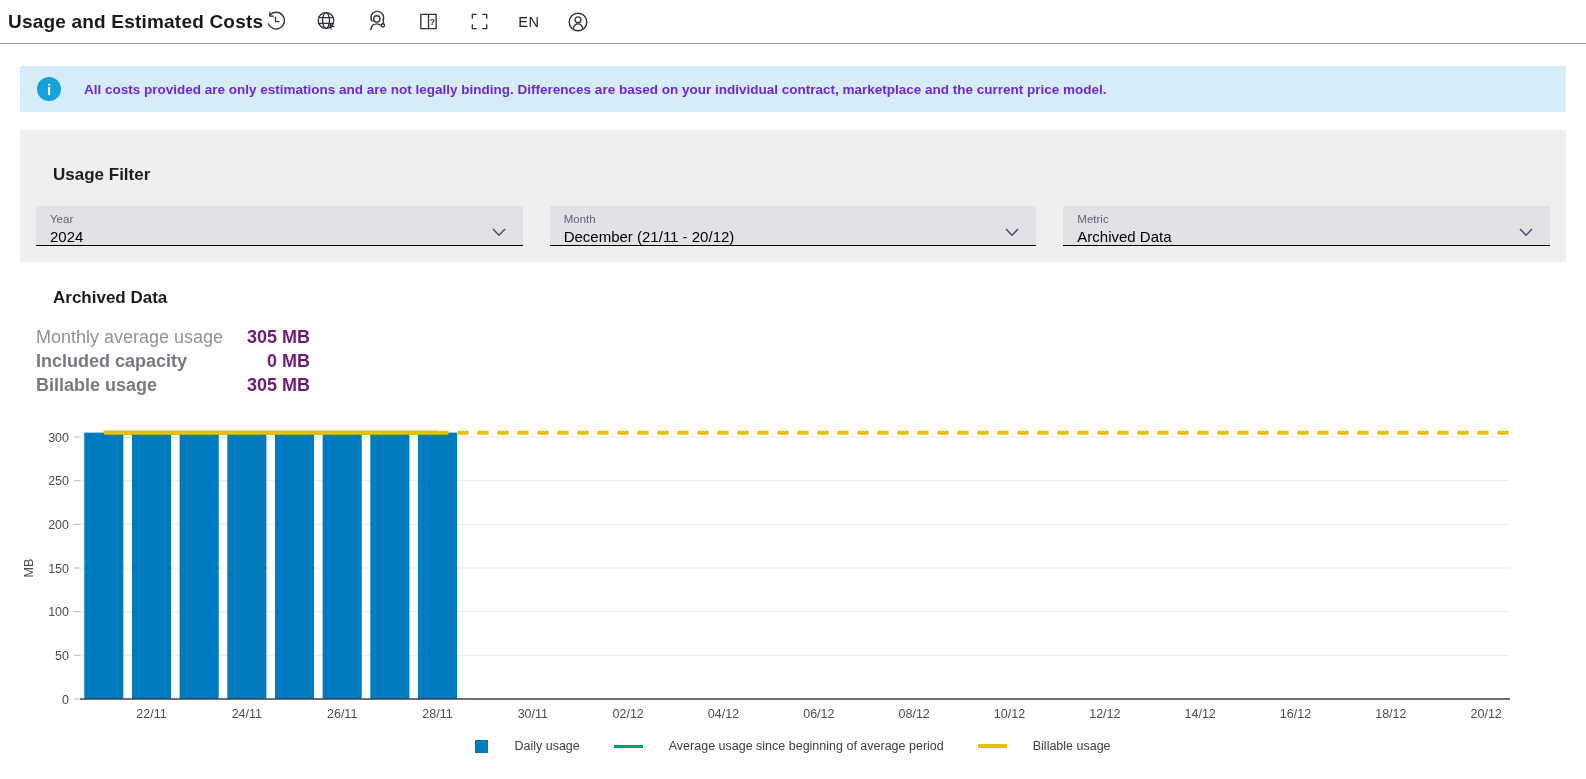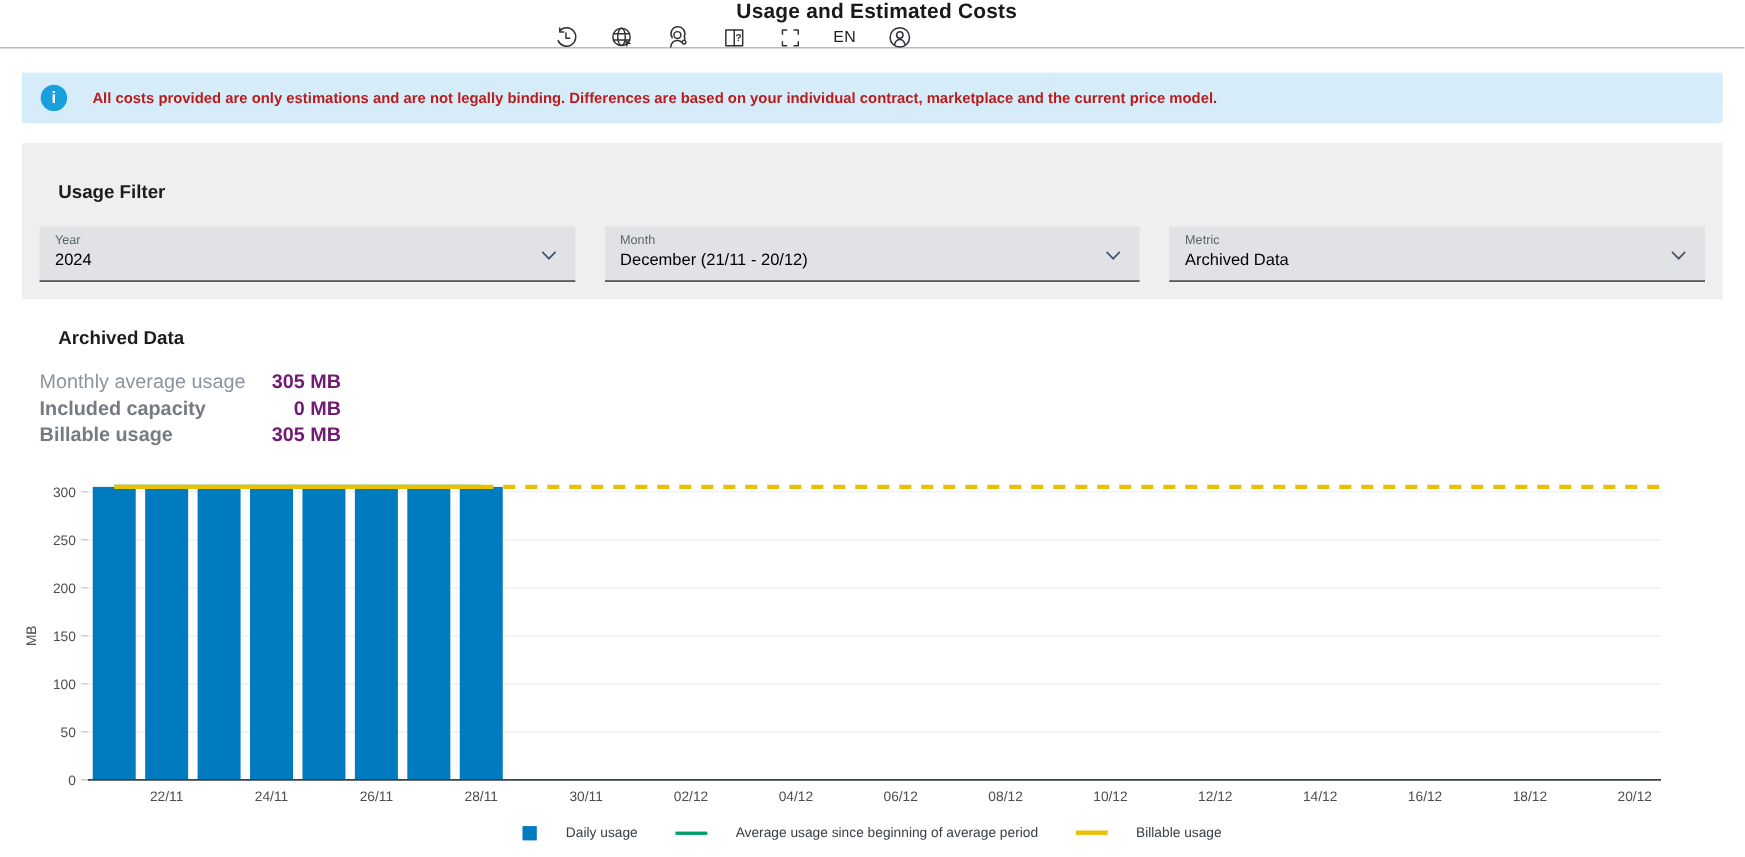--- a/index.html
+++ b/index.html
@@ -7,46 +7,46 @@
   body {
     width:1586px; height:779px; overflow:hidden;
     background:#ffffff;
     font-family:"Liberation Sans", sans-serif;
     color:#1c1c1c;
   }
 
   
   header {
     height:44px; display:flex; align-items:center; justify-content:flex-start;
-    padding:0 0 0 8px; border-bottom:1px solid #9f9f9f;flex-direction:column;
+    padding:0 0 0 8px; border-bottom:1px solid #9f9f9f;
   }
   .page-title { font-size:19px; font-weight:700; color:#191919; margin:0; letter-spacing:.2px; }
   .header-actions { display:flex; align-items:center; gap:27px; margin-right:262px; }
   .icon-btn { background:none; border:none; padding:0; cursor:pointer; width:24px; height:24px; display:flex; align-items:center; justify-content:center; }
   .icon-btn svg { stroke:#2f3338; fill:none; stroke-width:1.4; stroke-linecap:round; stroke-linejoin:round; }
   .lang-btn { background:none; border:none; padding:0; cursor:pointer; font-family:"Liberation Sans",sans-serif; font-size:14.5px; color:#1d1d1d; letter-spacing:.5px; }
 
   
   .banner {
     margin:22px 20px 0; height:46px; background:#d6ecf8;
     display:flex; align-items:center; gap:23px; padding:0 17px;
   }
   .info-icon {
     width:24px; height:24px; border-radius:50%; background:#17a0dc; color:#fff;
     display:flex; align-items:center; justify-content:center;
     font-size:15px; font-weight:700; flex:0 0 auto;
   }
-  .banner-text { color:#b91c1c; font-size:13.5px; font-weight:700;text-align:right; }
+  .banner-text { color:#6d28d9; font-size:13.5px; font-weight:700;text-align:right; }
 
   
   .filter-panel { margin:18px 20px 0; background:#efeff0; padding:18px 16px 16px; }
   .section-title { font-size:17px; font-weight:700; color:#1c1c1c; margin:17px; }
   .filter-row { display:flex; gap:27px; margin-top:21px; }
   .select {
-    flex:1; position:relative; height:50px; background:#e0e2e5;
+    flex:1; position:relative; height:40px; background:#e0e2e5;
     border-bottom:1.5px solid #000; padding:7px 14px; cursor:pointer;
   }
   .select-label { font-size:11.5px; color:#5b6570; }
   .select-value { font-size:15px; color:#000000; margin-top:3px; white-space:nowrap; }
   .select .chev { position:absolute; right:14px; top:16px; }
   .select .chev svg { stroke:#44566b; fill:none; stroke-width:1.6; }
 
   
   .metric-section { margin:26px 20px 0; padding-left:16px; }
   .stats { font-size:18px; line-height:24px; }

